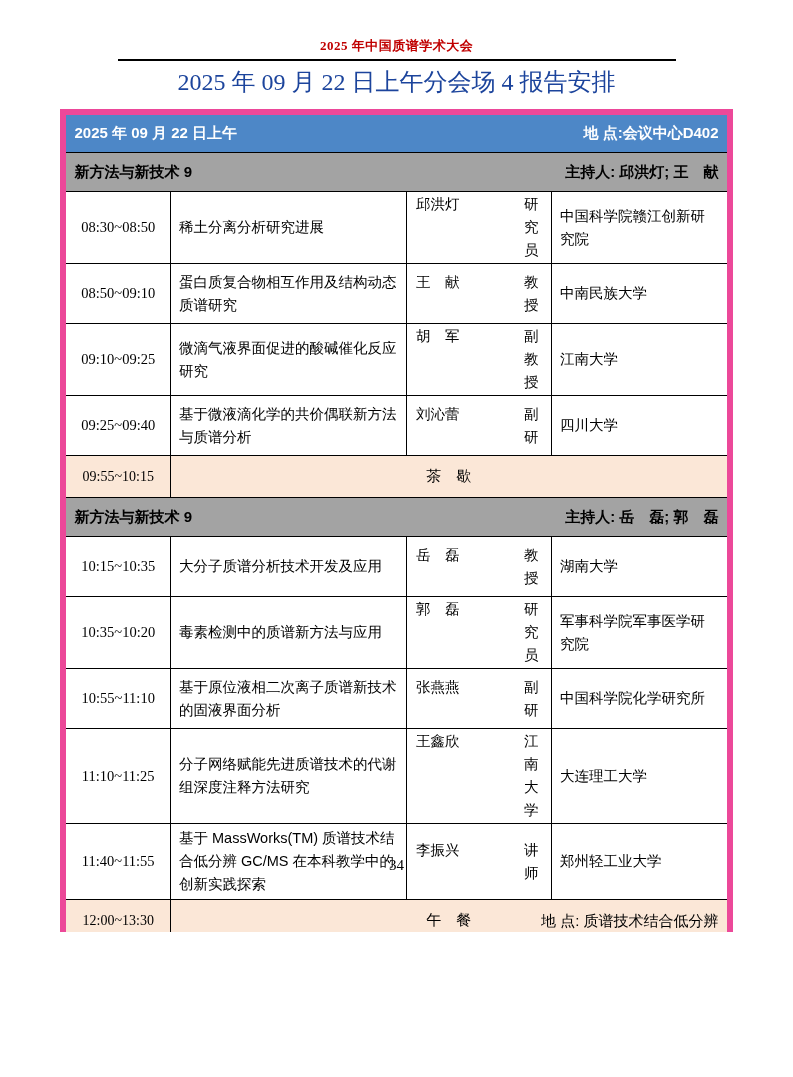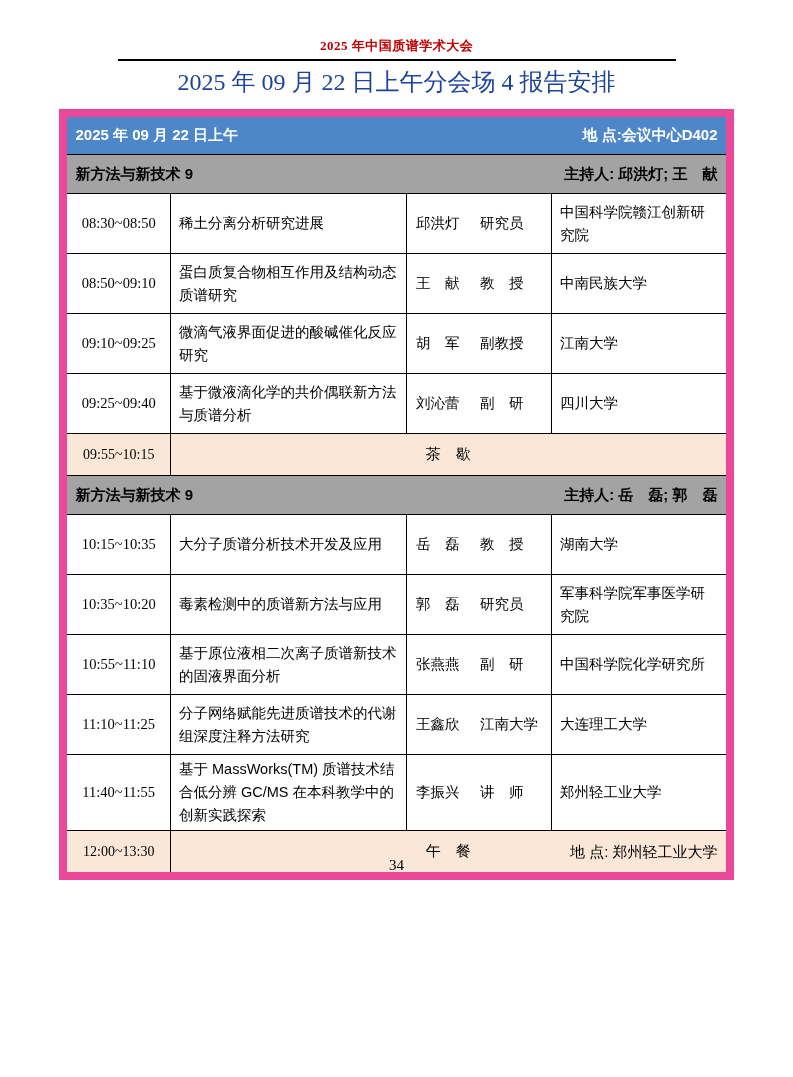--- a/index.html
+++ b/index.html
@@ -17,21 +17,21 @@
   .rule { width:558px; margin:4px auto 0; border-top:2px solid #000; }
   .main-title {
     margin-top:5px; text-align:center;
     font-family:"Liberation Serif", serif; font-weight:400;
     font-size:24px; color:#1c449c;
   }
 
   table.schedule {
     width:666px; margin:11px auto 8px;
     border-collapse:collapse; table-layout:fixed;
-    border:8px solid #ec4899;
+    border:6px solid #ec4899;
   }
   table.schedule td { border:1px solid #000; vertical-align:middle; }
 
   tr.date-bar td { background:#4d87c7; height:37px; padding:0; }
   .bar-flex {
     display:flex; justify-content:space-between; align-items:center;
     padding:0 8px; color:#ffffff; font-weight:bold; font-size:15px;
   }
 
   tr.section td { background:#a3a3a3; height:38px; padding:0; }
@@ -39,21 +39,21 @@
     display:flex; justify-content:space-between; align-items:center;
     padding:0 8px; font-weight:bold; font-size:15px;
   }
 
   tr.talk td { height:53px; font-size:14.5px; line-height:23px; }
   td.c-time {
     text-align:center; font-family:"Liberation Serif", serif; font-size:14px;
   }
   td.c-title { padding:3px 8px; }
   td.c-aff   { padding:3px 14px 3px 8px; }
-  .sp { display:flex; padding:0 8px; }
+  .sp { display:flex; padding:0 8px;gap:44px; }
   .sp-name { flex:0 0 64px; }
 
   tr.break td { background:#fbe7d7; height:39px; }
   td.break-label {
     position:relative; text-align:center; font-size:15px; padding:0 8px;
   }
   .break-loc {
     position:absolute; right:8px; top:50%; transform:translateY(-50%);
     font-size:15px; white-space:nowrap;
   }
@@ -220,21 +220,21 @@
           <span>讲　师</span>
         </div>
       </td>
       <td class="c-aff">郑州轻工业大学</td>
     </tr>
 
     <tr class="break">
       <td class="c-time">12:00~13:30</td>
       <td class="break-label" colspan="3">
         <span>午　餐</span>
-        <span class="break-loc">地 点: 郑州轻工业大学</span>
+        <span class="break-loc">地 点: 质谱技术结合低分辨</span>
       </td>
     </tr>
 
   </tbody>
     </table>
 
   <div class="footer">34</div>
 
 </div>
 

